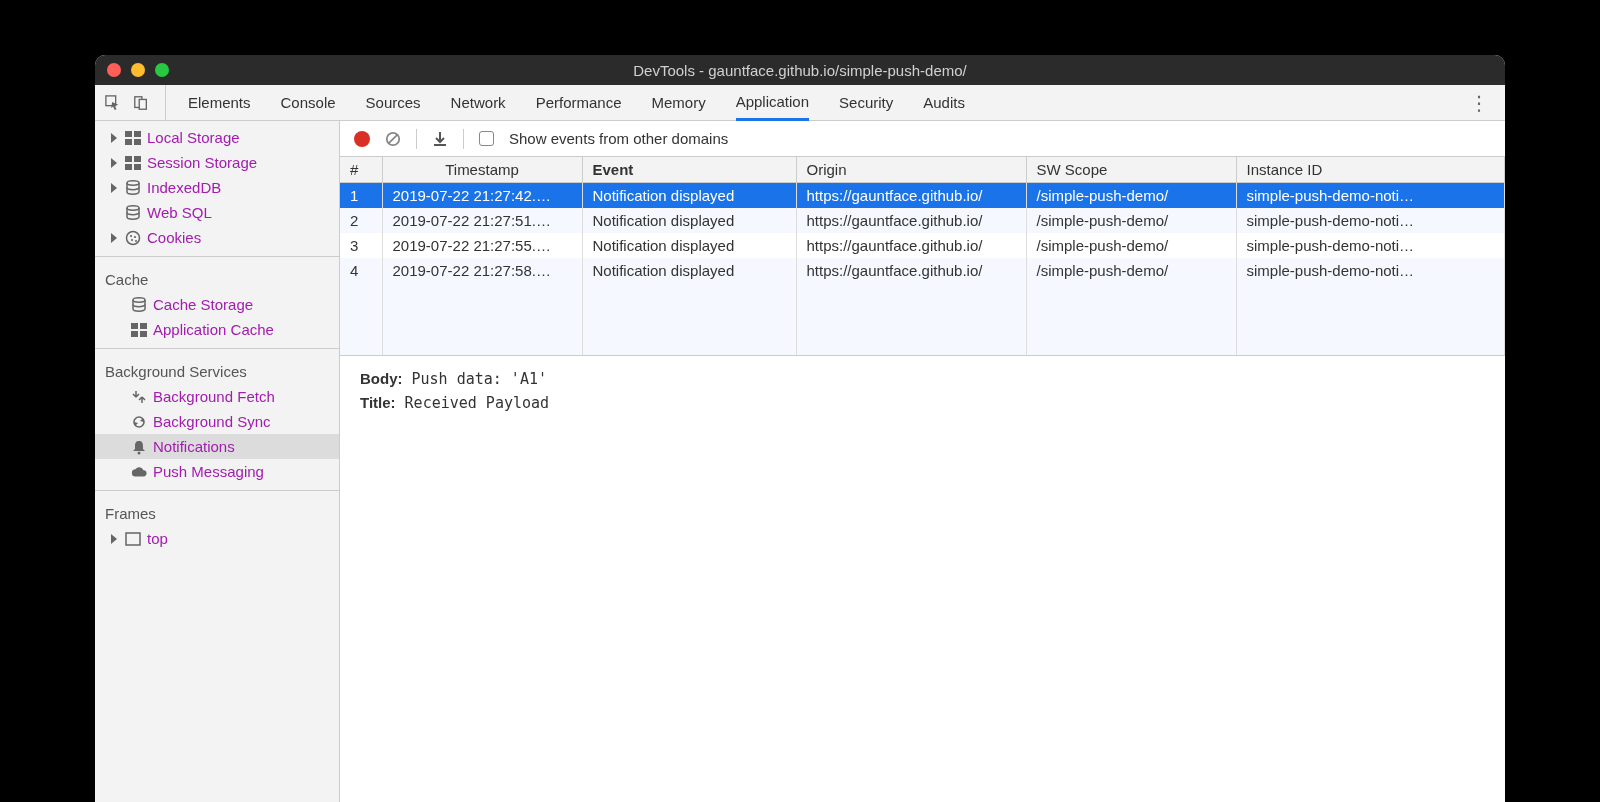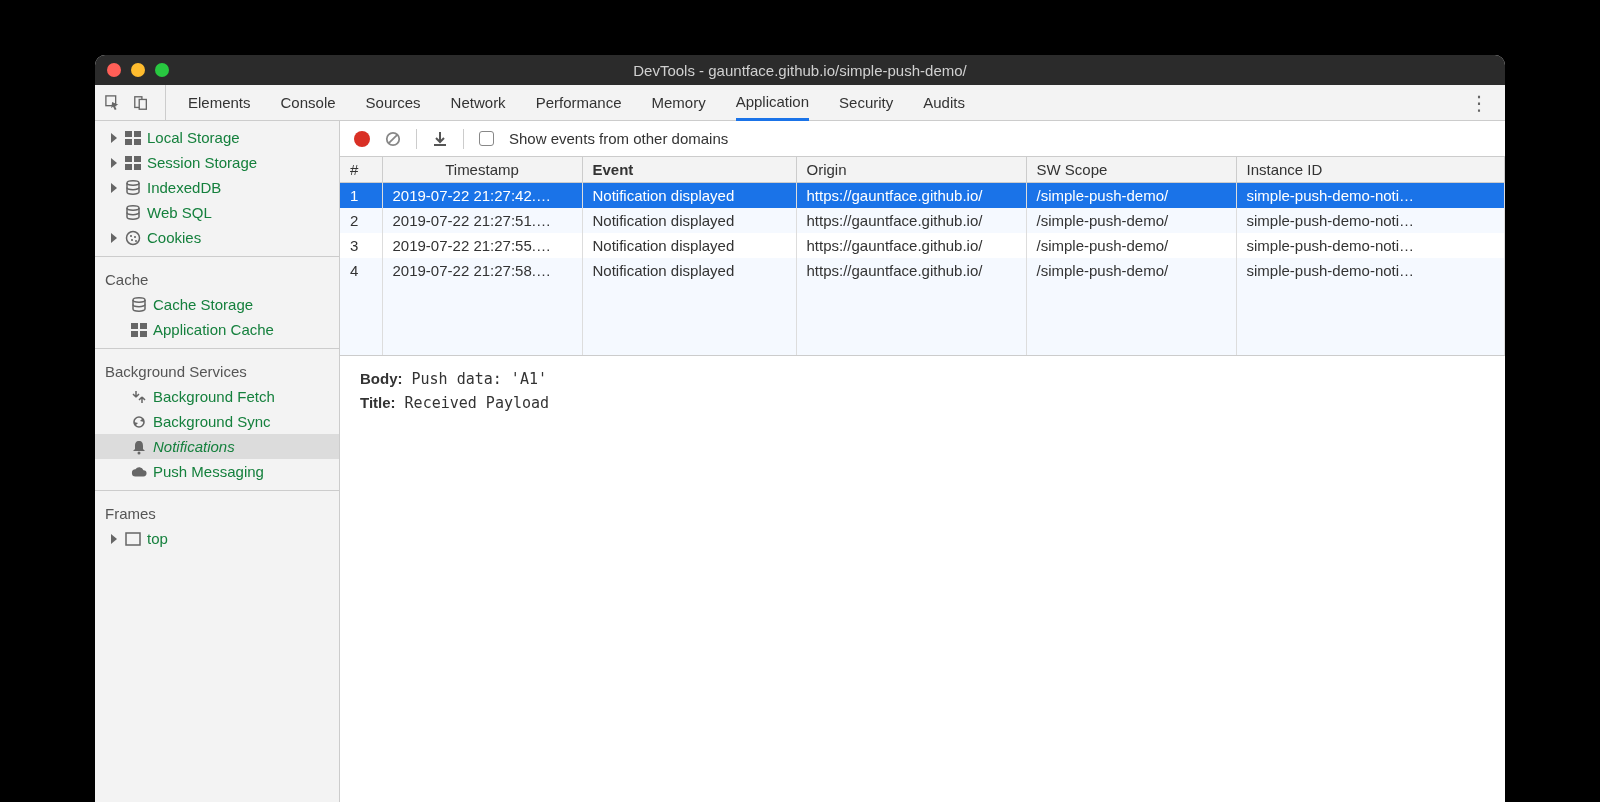--- a/index.html
+++ b/index.html
@@ -55,23 +55,23 @@
   .tab.active { color: #333; border-bottom: 3px solid #1a73e8; margin-bottom: -1px; }
   .menu-dots { color: #666; font-size: 20px; padding: 0 6px; cursor: pointer; }
   .content { flex: 1; display: flex; overflow: hidden; }
   .sidebar {
     width: 245px;
     background: #f3f3f3;
     border-right: 1px solid #ccc;
     overflow-y: auto;
     padding-top: 4px;
   }
-  .sb-item { display: flex; align-items: center; gap: 6px; padding: 4px 8px 4px 16px; font-size: 15px; color: #15803d; cursor: pointer; }
+  .sb-item { display: flex; align-items: center; gap: 6px; padding: 4px 8px 4px 16px; font-size: 15px; color: #a21caf; cursor: pointer; }
   .sb-item.child { padding-left: 36px; }
-  .sb-item.selected { background: #dcdcdc; font-style: italic; }
+  .sb-item.selected { background: #dcdcdc; }
   .sb-section { padding: 8px 10px 4px 10px; color: #555; font-size: 15px; }
   .sb-divider { height: 1px; background: #ccc; margin: 6px 0; }
   .triangle { width: 0; height: 0; border-top: 5px solid transparent; border-bottom: 5px solid transparent; border-left: 6px solid #666; display: inline-block; margin-right: 2px; }
   .ico { width: 16px; height: 16px; display: inline-flex; align-items: center; justify-content: center; color: #555; }
   .main { flex: 1; display: flex; flex-direction: column; }
   .toolbar { height: 36px; border-bottom: 1px solid #ccc; display: flex; align-items: center; padding: 0 14px; gap: 15px; }
   .rec-dot { width: 16px; height: 16px; border-radius: 50%; background: #d93025; }
   .vr { width: 1px; height: 20px; background: #ccc; }
   .checkbox { width: 15px; height: 15px; border: 1px solid #888; border-radius: 3px; display: inline-block; background: #fff; }
   .table-wrap { border-bottom: 1px solid #ccc; }

